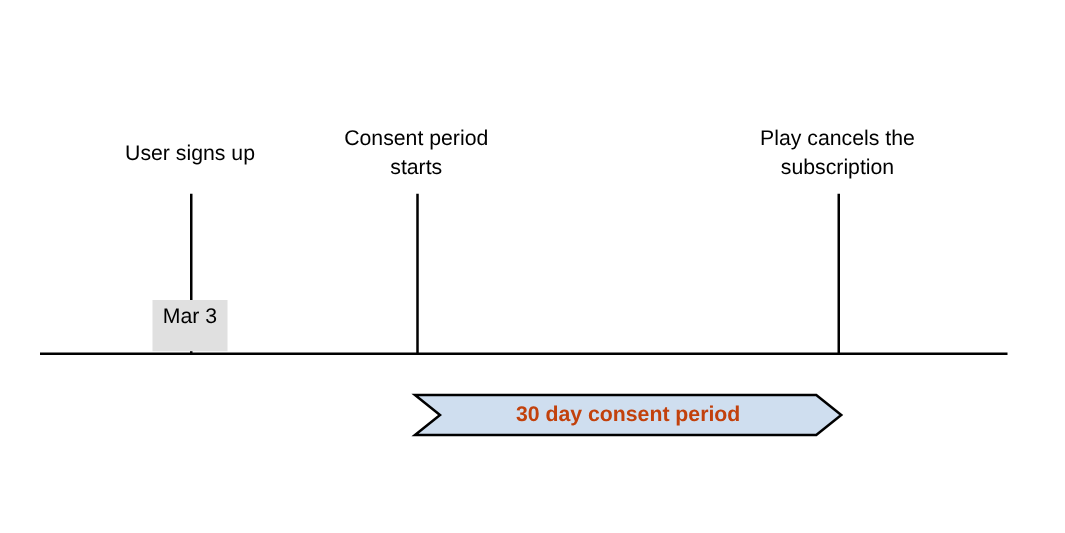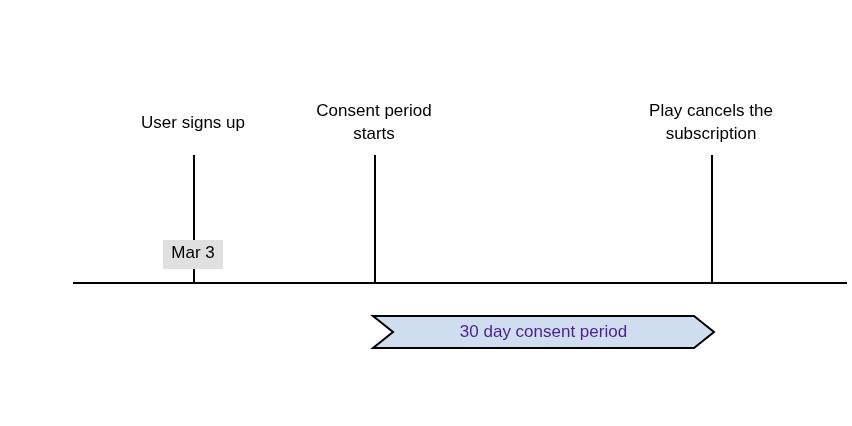--- a/index.html
+++ b/index.html
@@ -15,21 +15,20 @@
     font-family: "Liberation Sans", sans-serif;
     color: #000000;
   }
 
   #canvas {
     position: absolute;
     left: 0;
     top: 0;
     width: 744px;
     height: 426px;
-    margin-left: 41px;
   }
 
   
   .axis-line {
     position: absolute;
     left: 32px;
     top: 282px;
     width: 774px;
     height: 0;
     border-top: 2px solid #000000;
@@ -54,21 +53,21 @@
     white-space: pre-line;
     pointer-events: none;
   }
 
   
   .date-chip {
     position: absolute;
     background: #e0e0e0;
     font-size: 17px;
     line-height: 22px;
-    padding: 2px 4px 5px 4px;
+    padding: 2px 4px 17px 4px;
     color: #000000;
     white-space: nowrap;
     text-align: center;
   }
 
   
   .period-banner {
     position: absolute;
     left: 331px;
     top: 315px;
@@ -84,22 +83,23 @@
   .period-banner-label {
     position: absolute;
     left: 0;
     top: 0;
     width: 343px;
     height: 34px;
     display: flex;
     align-items: center;
     justify-content: center;
     font-size: 17px;
-    color: #4c1d95;
+    color: #c2410c;
     white-space: nowrap;
+    font-weight: bold;
   }
 </style>
 </head>
 <body>
 
 <div id="canvas">
 
   <div class="axis-line"></div>
 
   <div class="event-label" style="left: 62px; top: 111px; width: 180px;">User signs up</div>

